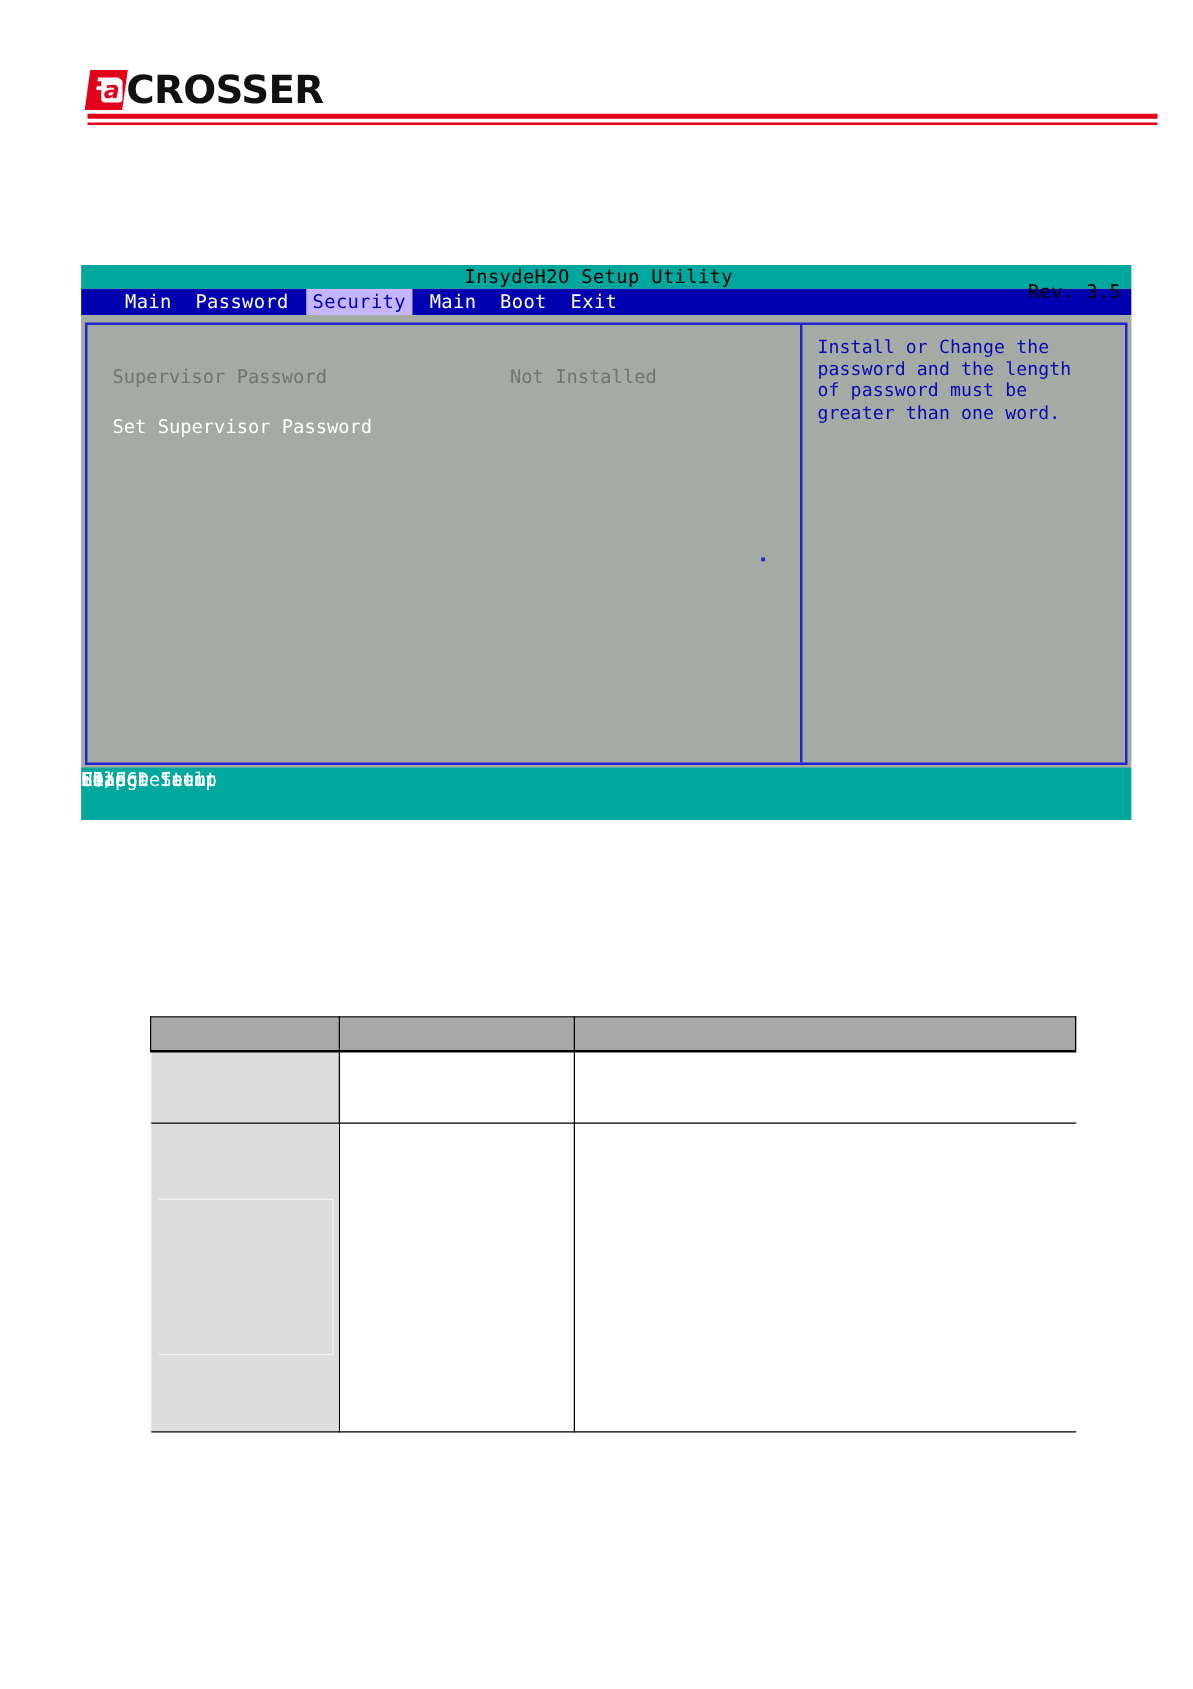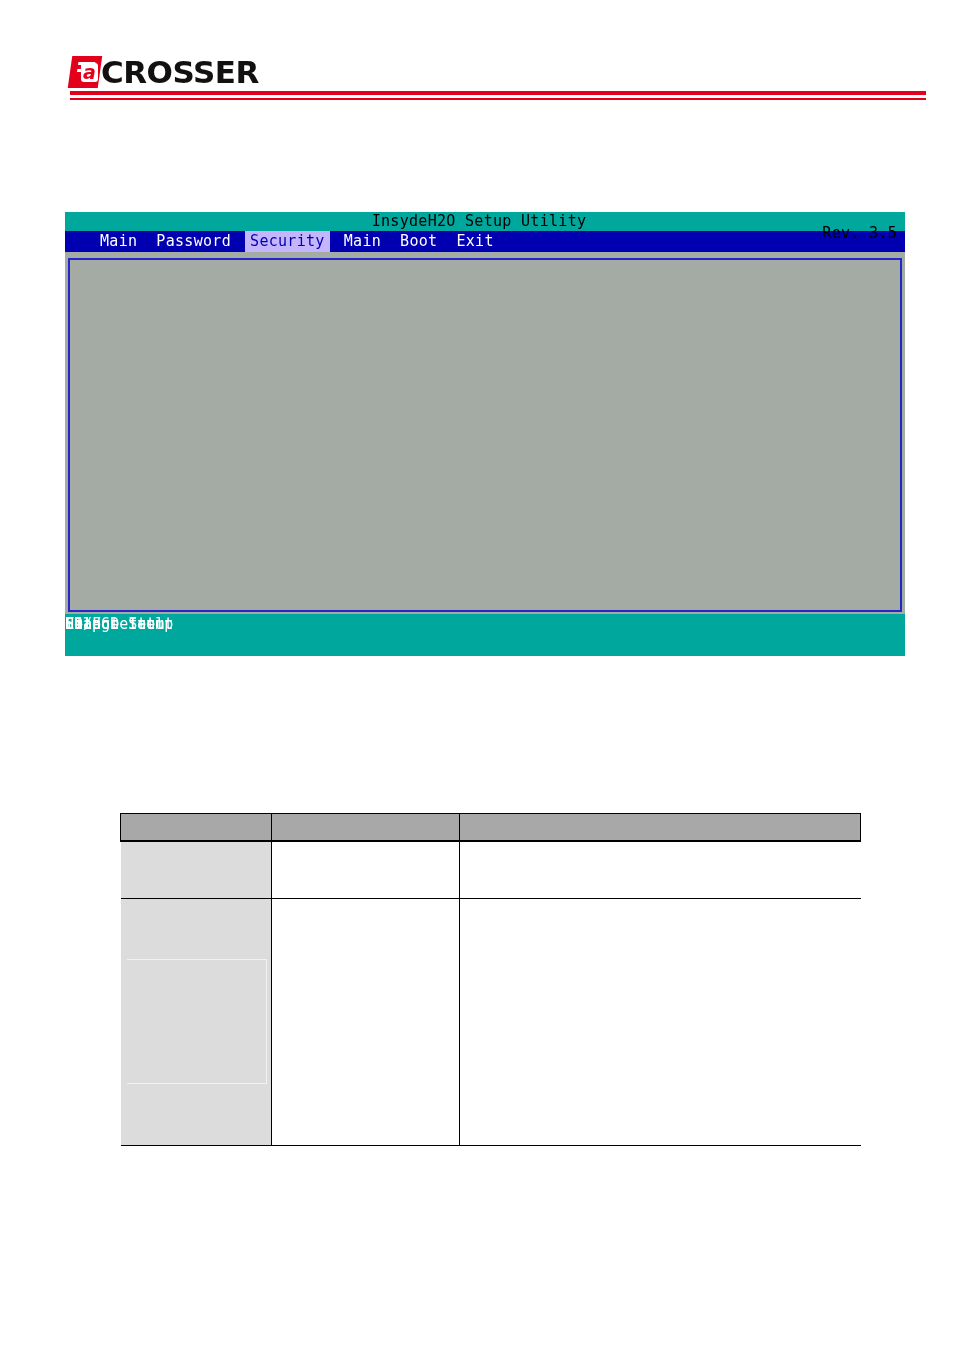--- a/index.html
+++ b/index.html
@@ -307,21 +307,37 @@
     <span class="menu-item">Password</span>
     <span class="menu-item selected">Security</span>
     <span class="menu-item">Main</span>
     <span class="menu-item">Boot</span>
     <span class="menu-item">Exit</span>
   </div>
 
   <div id="bios-body">
     <div id="bios-panels">
 
-
+      <div id="bios-left-panel">
+        <div class="setting-row" id="row-supervisor-password">
+          <span class="setting-label">Supervisor Password</span>
+          <span class="setting-value">Not Installed</span>
+        </div>
+        <div class="setting-row" id="row-set-supervisor-password">
+          <span class="setting-label">Set Supervisor Password</span>
+        </div>
+        <div id="stray-dot"></div>
+      </div>
+
+      <div id="bios-right-panel">
+        <div id="help-text">Install or Change the
+password and the length
+of password must be
+greater than one word.</div>
+      </div>
 
     </div>
   </div>
 
   <div id="bios-statusbar">
     <div class="status-row">
       <span class="status-cell col-a sc-key">F1</span>
       <span class="status-cell col-a sc-label">Help</span>
       <span class="status-cell col-b sc-key">↑↓</span>
       <span class="status-cell col-b sc-label">Select Item</span>

